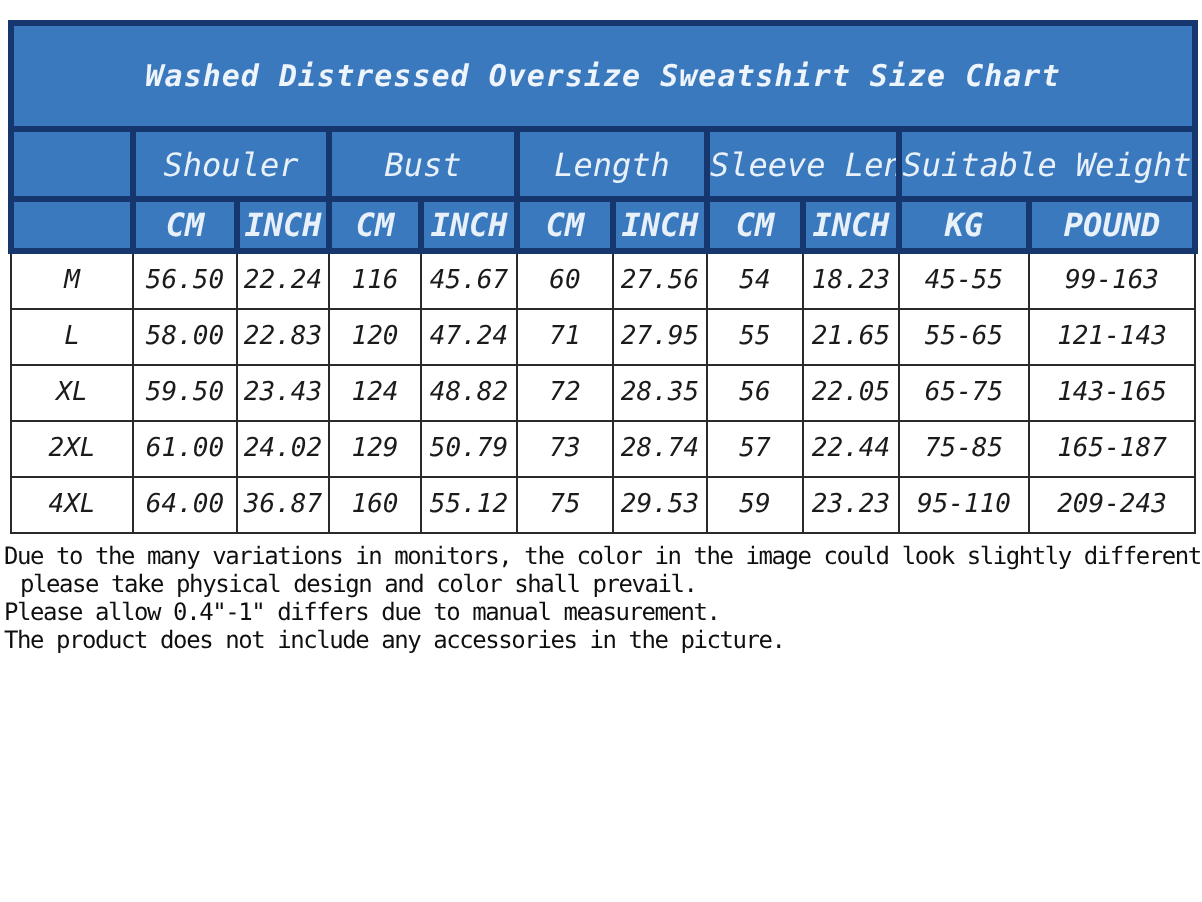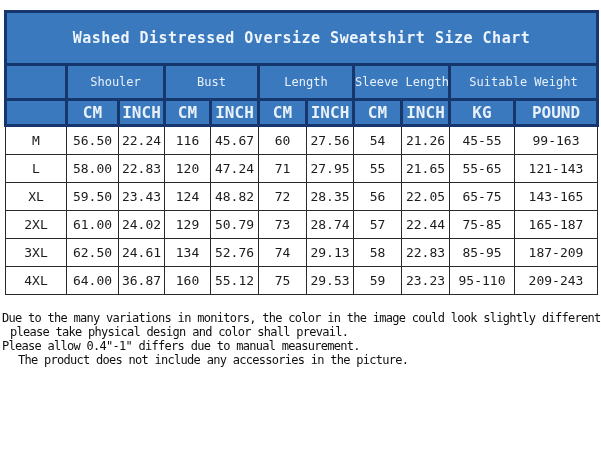--- a/index.html
+++ b/index.html
@@ -14,21 +14,22 @@
   .page {
     position: relative;
     width: 601px;
     height: 451px;
     background: #ffffff;
   }
   table.size-table {
     border-collapse: collapse;
     table-layout: fixed;
     width: 592px;
-    margin: 10px 0 16px 4px;
+    margin: 10px 0 4px 4px;
+    font-style: italic;
   }
   table.size-table td, table.size-table th {
     padding: 0;
     text-align: center;
     vertical-align: middle;
     overflow: hidden;
     white-space: nowrap;
   }
   .blue {
     background: #3a79bd;
@@ -38,21 +39,21 @@
   }
   .title-cell {
     height: 50px;
     font-size: 15px;
     font-weight: bold;
     letter-spacing: 0.5px;
     color: #eef4fb;
   }
   .group-cell {
     height: 32px;
-    font-size: 12px;
+    font-size: 16px;
   }
   .unit-cell {
     height: 23px;
     font-size: 16px;
     font-weight: bold;
   }
   .data-cell, .size-cell {
     background: #ffffff;
     color: #1b1b1b;
     border: 1px solid #2a2a2a;
@@ -65,21 +66,21 @@
   }
   .notes p {
     margin: 0;
     font-size: 12px;
     letter-spacing: -0.72px;
     white-space: nowrap;
   }
   .note-1 { margin-top: 9px;  padding-left: 2px; }
   .note-2 { margin-top: 15px; padding-left: 10px; }
   .note-3 { margin-top: 42px; padding-left: 2px; }
-  .note-4 { margin-top: 14px; padding-left: 18px; }
+  .note-4 { margin-top: 14px; padding-left: 2px; }
 </style>
 </head>
 <body>
 
 <div class="page">
 
   <table class="size-table">
     <colgroup>
       <col style="width:61px">
         <col style="width:52px">
@@ -122,21 +123,21 @@
     <tbody id="table-body">
         <tr>
           <td class="size-cell">M</td>
           <td class="data-cell">56.50</td>
           <td class="data-cell">22.24</td>
           <td class="data-cell">116</td>
           <td class="data-cell">45.67</td>
           <td class="data-cell">60</td>
           <td class="data-cell">27.56</td>
           <td class="data-cell">54</td>
-          <td class="data-cell">21.26</td>
+          <td class="data-cell">18.23</td>
           <td class="data-cell">45-55</td>
           <td class="data-cell">99-163</td>
         </tr>
         <tr>
           <td class="size-cell">L</td>
           <td class="data-cell">58.00</td>
           <td class="data-cell">22.83</td>
           <td class="data-cell">120</td>
           <td class="data-cell">47.24</td>
           <td class="data-cell">71</td>
@@ -166,33 +167,20 @@
           <td class="data-cell">129</td>
           <td class="data-cell">50.79</td>
           <td class="data-cell">73</td>
           <td class="data-cell">28.74</td>
           <td class="data-cell">57</td>
           <td class="data-cell">22.44</td>
           <td class="data-cell">75-85</td>
           <td class="data-cell">165-187</td>
         </tr>
         <tr>
-          <td class="size-cell">3XL</td>
-          <td class="data-cell">62.50</td>
-          <td class="data-cell">24.61</td>
-          <td class="data-cell">134</td>
-          <td class="data-cell">52.76</td>
-          <td class="data-cell">74</td>
-          <td class="data-cell">29.13</td>
-          <td class="data-cell">58</td>
-          <td class="data-cell">22.83</td>
-          <td class="data-cell">85-95</td>
-          <td class="data-cell">187-209</td>
-        </tr>
-        <tr>
           <td class="size-cell">4XL</td>
           <td class="data-cell">64.00</td>
           <td class="data-cell">36.87</td>
           <td class="data-cell">160</td>
           <td class="data-cell">55.12</td>
           <td class="data-cell">75</td>
           <td class="data-cell">29.53</td>
           <td class="data-cell">59</td>
           <td class="data-cell">23.23</td>
           <td class="data-cell">95-110</td>

